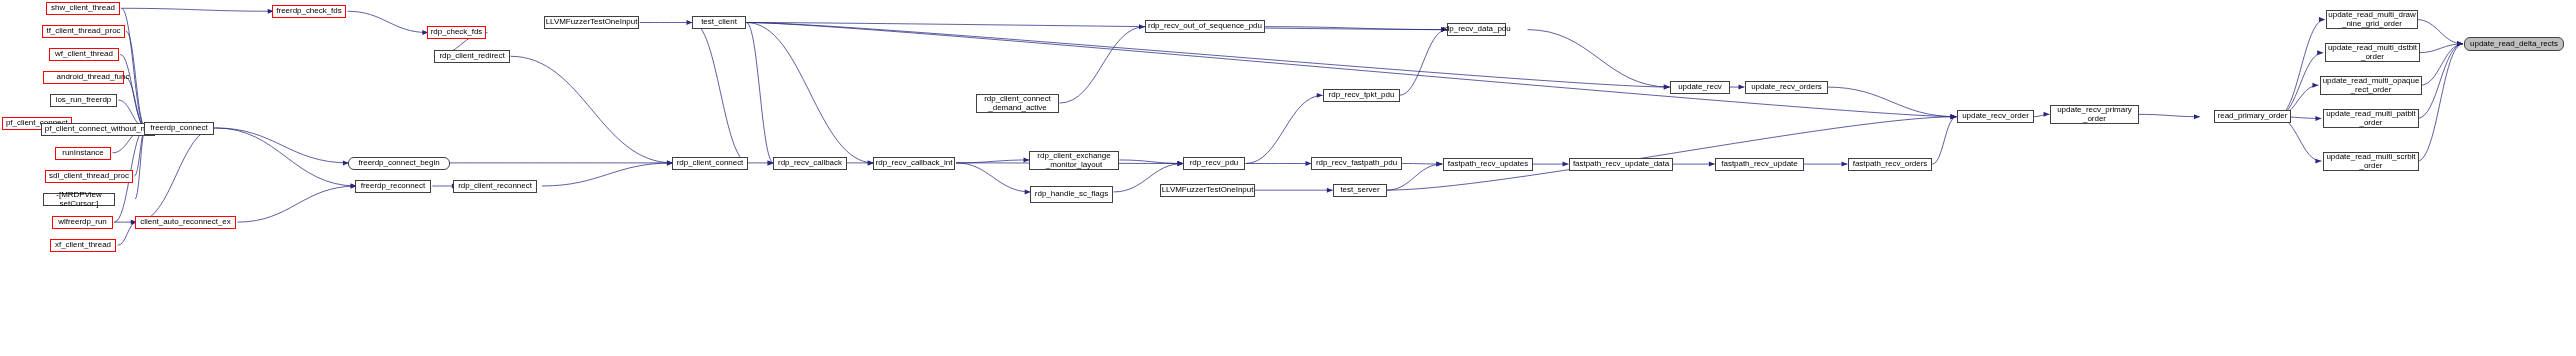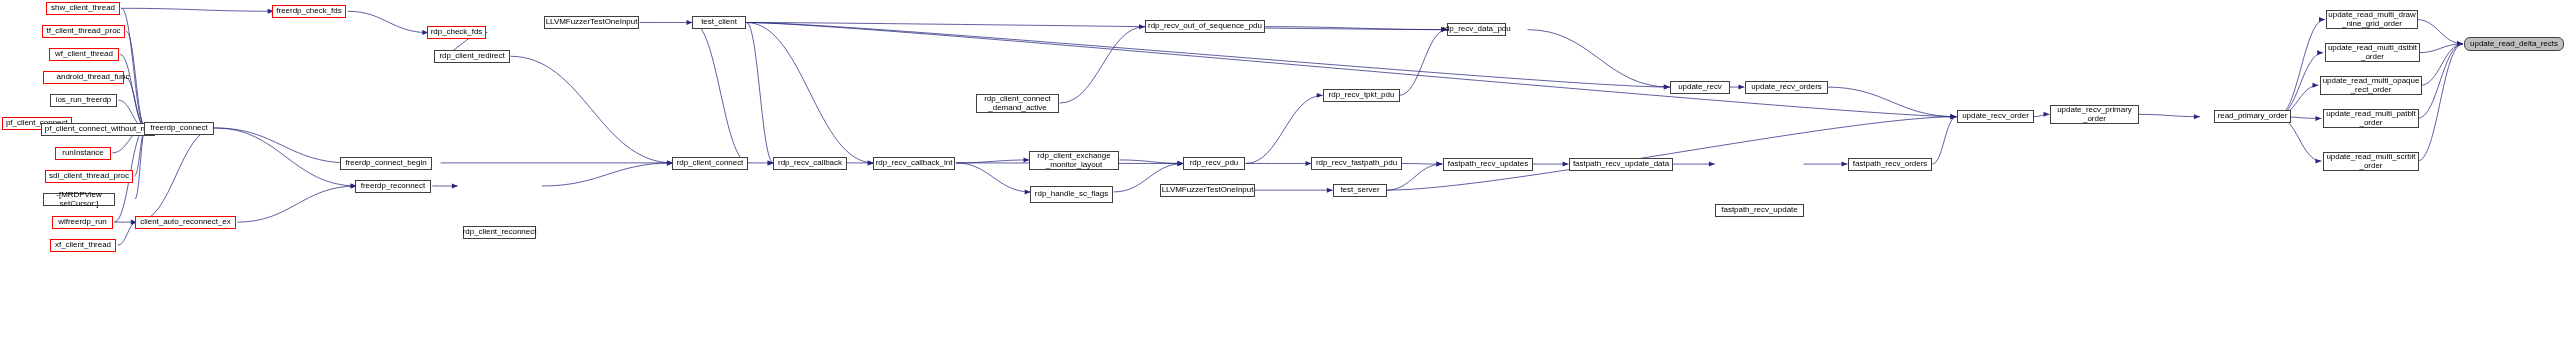--- a/index.html
+++ b/index.html
@@ -345,43 +345,43 @@
       <div class="node red" style="left: 55px; top: 147px; width: 56px; height: 13px;">runInstance</div>
       <div class="node red" style="left: 45px; top: 170px; width: 88px; height: 13px;">sdl_client_thread_proc</div>
       <div class="node black" style="left: 43px; top: 193px; width: 72px; height: 13px;">-[MRDPView setCursor:]</div>
       <div class="node red" style="left: 52px; top: 216px; width: 61px; height: 13px;">wlfreerdp_run</div>
       <div class="node red" style="left: 50px; top: 239px; width: 66px; height: 13px;">xf_client_thread</div>
       <div class="node red" style="left: 135px; top: 216px; width: 101px; height: 13px;">client_auto_reconnect_ex</div>
       <div class="node black" style="left: 144px; top: 122px; width: 70px; height: 13px;">freerdp_connect</div>
       <div class="node red" style="left: 272px; top: 4.7px; width: 74px; height: 13px;">freerdp_check_fds</div>
       <div class="node red" style="left: 427px; top: 26px; width: 59px; height: 13px;">rdp_check_fds</div>
       <div class="node black" style="left: 434px; top: 50px; width: 76px; height: 13px;">rdp_client_redirect</div>
-      <div class="node black" style="left: 340px; top: 157px; width: 92px; height: 13px;">freerdp_connect_begin</div>
+      <div class="node black" style="left: 348px; top: 157px; width: 102px; height: 13px; border-radius: 6px;">freerdp_connect_begin</div>
       <div class="node black" style="left: 355px; top: 180px; width: 76px; height: 13px;">freerdp_reconnect</div>
-      <div class="node black" style="left: 463px; top: 180px; width: 73px; height: 13px; margin-top: 46px;">rdp_client_reconnect</div>
+      <div class="node black" style="left: 453px; top: 180px; width: 84px; height: 13px;">rdp_client_reconnect</div>
       <div class="node black" style="left: 544px; top: 16px; width: 95px; height: 13px;">LLVMFuzzerTestOneInput</div>
       <div class="node black" style="left: 692px; top: 16px; width: 54px; height: 13px;">test_client</div>
       <div class="node black" style="left: 672px; top: 157px; width: 76px; height: 13px;">rdp_client_connect</div>
       <div class="node black" style="left: 773px; top: 157px; width: 74px; height: 13px;">rdp_recv_callback</div>
       <div class="node black" style="left: 873px; top: 157px; width: 82px; height: 13px;">rdp_recv_callback_int</div>
       <div class="node black" style="left: 976px; top: 94px; width: 83px; height: 19px;">rdp_client_connect
 _demand_active</div>
       <div class="node black" style="left: 1029px; top: 151px; width: 90px; height: 19px;">rdp_client_exchange
 _monitor_layout</div>
       <div class="node black" style="left: 1030px; top: 186px; width: 83px; height: 17px;">rdp_handle_sc_flags</div>
       <div class="node black" style="left: 1145px; top: 20px; width: 120px; height: 13px;">rdp_recv_out_of_sequence_pdu</div>
       <div class="node black" style="left: 1323px; top: 89px; width: 77px; height: 13px;">rdp_recv_tpkt_pdu</div>
       <div class="node black" style="left: 1183px; top: 157px; width: 62px; height: 13px;">rdp_recv_pdu</div>
       <div class="node black" style="left: 1311px; top: 157px; width: 91px; height: 13px;">rdp_recv_fastpath_pdu</div>
       <div class="node black" style="left: 1160px; top: 184px; width: 95px; height: 13px;">LLVMFuzzerTestOneInput</div>
       <div class="node black" style="left: 1333px; top: 184px; width: 54px; height: 13px;">test_server</div>
       <div class="node black" style="left: 1447px; top: 23px; width: 59px; height: 13px;">rdp_recv_data_pdu</div>
       <div class="node black" style="left: 1443px; top: 158px; width: 90px; height: 13px;">fastpath_recv_updates</div>
       <div class="node black" style="left: 1569px; top: 158px; width: 104px; height: 13px;">fastpath_recv_update_data</div>
-      <div class="node black" style="left: 1715px; top: 158px; width: 89px; height: 13px; margin-top: 46px;">fastpath_recv_update</div>
+      <div class="node black" style="left: 1715px; top: 158px; width: 89px; height: 13px;">fastpath_recv_update</div>
       <div class="node black" style="left: 1670px; top: 81px; width: 60px; height: 13px;">update_recv</div>
       <div class="node black" style="left: 1745px; top: 81px; width: 83px; height: 13px;">update_recv_orders</div>
       <div class="node black" style="left: 1848px; top: 158px; width: 84px; height: 13px;">fastpath_recv_orders</div>
       <div class="node black" style="left: 1957px; top: 110px; width: 77px; height: 13px;">update_recv_order</div>
       <div class="node black" style="left: 2050px; top: 105px; width: 89px; height: 19px;">update_recv_primary
 _order</div>
       <div class="node black" style="left: 2201px; top: 110px; width: 77px; height: 13px; margin-left: 13px;">read_primary_order</div>
       <div class="node black" style="left: 2326px; top: 10px; width: 92px; height: 19px;">update_read_multi_draw
 _nine_grid_order</div>
       <div class="node black" style="left: 2325px; top: 43px; width: 95px; height: 19px;">update_read_multi_dstblt

